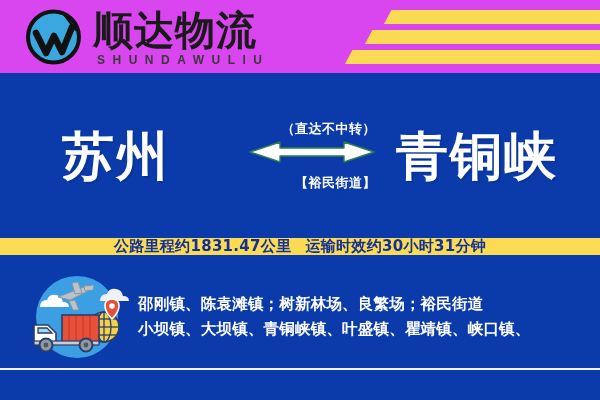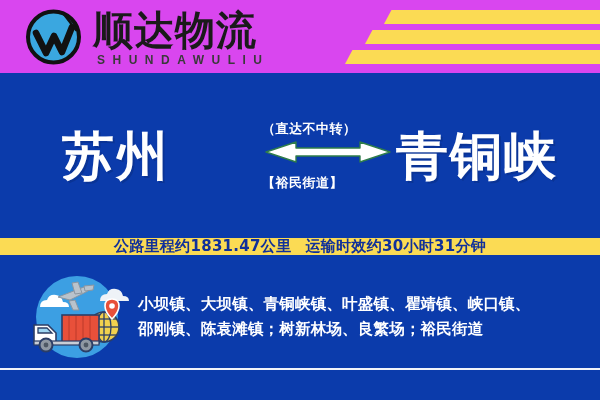--- a/index.html
+++ b/index.html
@@ -87,24 +87,24 @@
     line-height:58px;
     letter-spacing:2px;
     white-space:nowrap;
     text-shadow:2px 2px 0 rgba(0,0,0,.12);
   }
   .city.origin { left:48px; }
   .city.dest   { left:382px; }
 
   .mid {
     position:absolute;
-    left:248px; top:50%;
+    left:232px; top:50%;
     width:130px;
     transform:translateY(-50%);
-    text-align:left;
+    text-align:right;
   }
   .mid-top, .mid-bot {
     color:#ffffff;
     font-family:"DejaVu Sans","Liberation Sans",sans-serif;
     font-weight:bold;
     font-size:13px;
     line-height:16px;
     white-space:nowrap;
     letter-spacing:.5px;
   }
@@ -252,21 +252,21 @@
         <rect x="12" y="68" width="65" height="4" fill="#c9ced6" stroke="#2c3e66" stroke-width="1.2"></rect>
 
         <circle cx="24" cy="72" r="6.5" fill="#8f98a3" stroke="#2c3e66" stroke-width="2"></circle>
         <circle cx="24" cy="72" r="2.4" fill="#4e5864"></circle>
         <circle cx="64" cy="72" r="6.5" fill="#8f98a3" stroke="#2c3e66" stroke-width="2"></circle>
         <circle cx="64" cy="72" r="2.4" fill="#4e5864"></circle>
       </svg>
     </div>
 
     <div class="cov-text">
+      <div class="cov-line">邵刚镇、陈袁滩镇；树新林场、良繁场；裕民街道</div>
       <div class="cov-line">小坝镇、大坝镇、青铜峡镇、叶盛镇、瞿靖镇、峡口镇、</div>
-      <div class="cov-line">邵刚镇、陈袁滩镇；树新林场、良繁场；裕民街道</div>
     </div>
   </div>
 
   <div class="footrule"></div>
   <div class="footer"></div>
 
 </div>
 
 </body></html>

